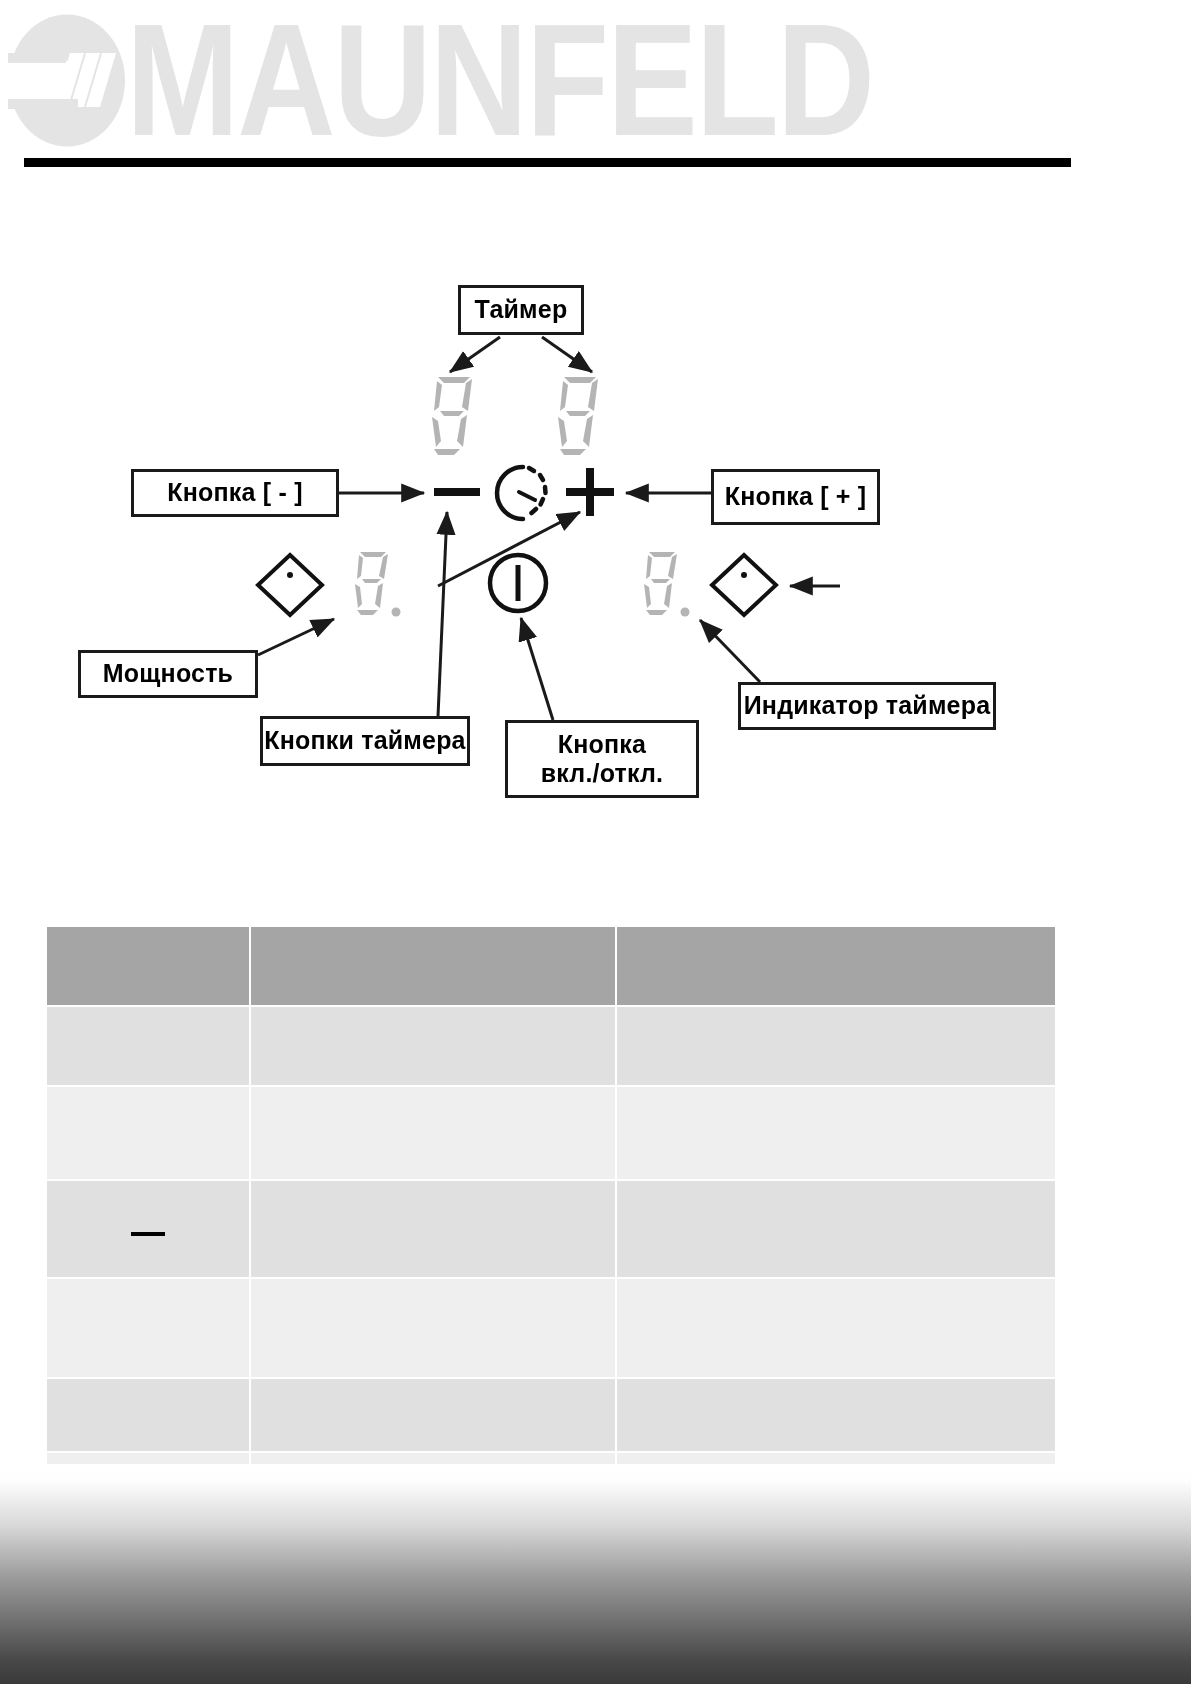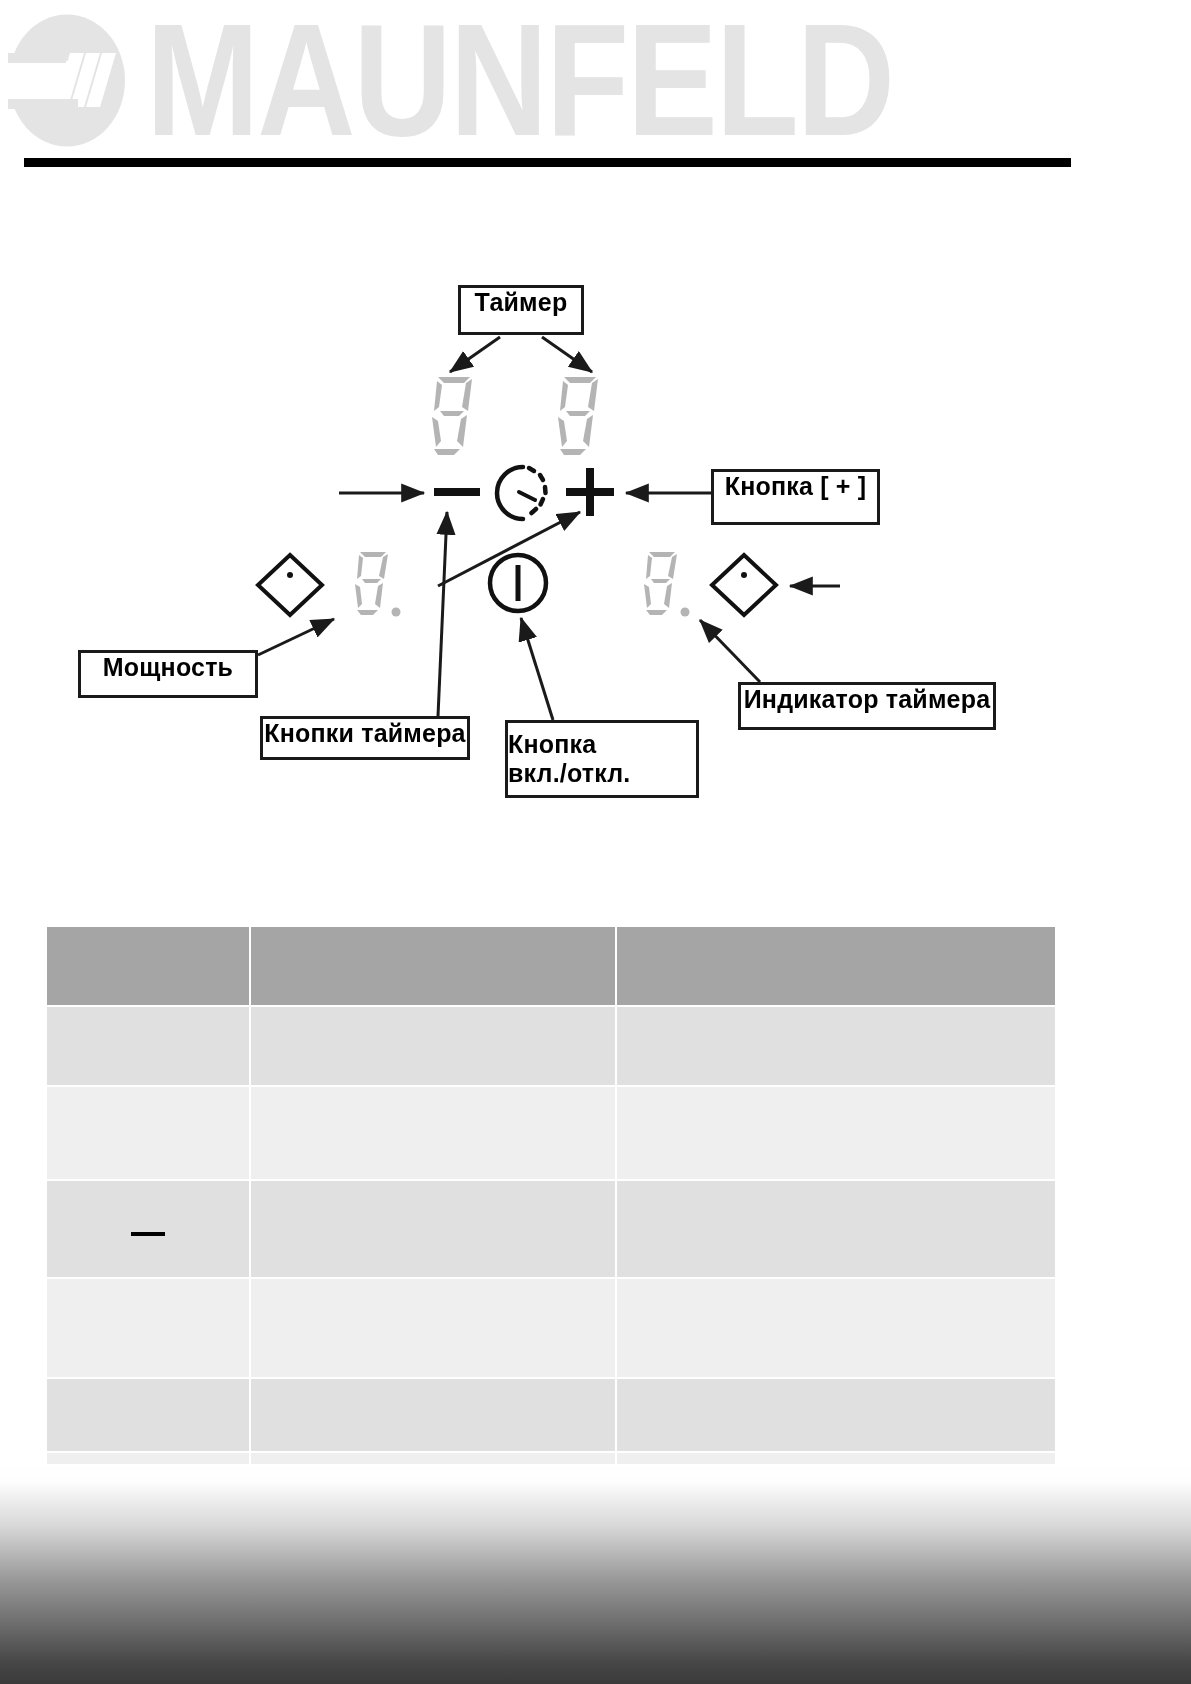--- a/index.html
+++ b/index.html
@@ -21,21 +21,21 @@
     left: 0; top: 0;
     width: 1191px;
     height: 185px;
   }
   #brand-wrap {
     position: absolute;
     left: 8px; top: 10px;
     height: 140px;
     display: flex;
     align-items: center;
-    gap: 20px;
+    gap: 0;
   }
   #brand-emblem {
     width: 118px;
     height: 135px;
     flex: none;
   }
   #brand-name {
     font-family: "Liberation Sans", sans-serif;
     font-weight: bold;
     font-size: 136px;
@@ -69,38 +69,38 @@
     width: 1191px;
     height: 630px;
   }
 
   .cal-box {
     position: absolute;
     border: 3px solid #1a1a1a;
     background: #ffffff;
     box-sizing: border-box;
     display: flex;
-    align-items: flex-start;
+    align-items: center;
     justify-content: center;
     text-align: center;
     font-family: "Liberation Sans", sans-serif;
     font-weight: bold;
     font-size: 25px;
     color: #000000;
     line-height: 1.18;
     letter-spacing: 0.2px;
     z-index: 4;
   }
 
   #box-timer       { left: 458px; top: 85px;  width: 126px; height: 50px; }
   #box-minus       { left: 131px; top: 269px; width: 208px; height: 48px; }
   #box-plus        { left: 711px; top: 269px; width: 169px; height: 56px; }
   #box-select      { left: 840px; top: 362px; width: 228px; height: 48px; }
   #box-power-label { left: 78px;  top: 450px; width: 180px; height: 48px; }
-  #box-timer-btns  { left: 260px; top: 516px; width: 210px; height: 44px; }
+  #box-timer-btns  { left: 260px; top: 516px; width: 210px; height: 50px; }
   #box-onoff       { left: 505px; top: 520px; width: 194px; height: 78px;
                      flex-direction: column; justify-content: center; }
   #box-timer-ind   { left: 738px; top: 482px; width: 258px; height: 48px; }
 
   
   #spec-table {
     position: absolute;
     left: 45px;
     top: 925px;
     width: 1008px;
@@ -273,20 +273,23 @@
 
     <line x1="553" y1="520" x2="521" y2="418" stroke="#1a1a1a" stroke-width="3" marker-end="url(#arw)"></line>
 
     <line x1="760" y1="482" x2="700" y2="420" stroke="#1a1a1a" stroke-width="3" marker-end="url(#arw)"></line>
   </svg>
 
   <div class="cal-box" id="box-timer">
     <span>Таймер</span>
   </div>
 
+  <div class="cal-box" id="box-minus">
+    <span>Кнопка [ - ]</span>
+  </div>
 
   <div class="cal-box" id="box-plus">
     <span>Кнопка [ + ]</span>
   </div>
 
 
   <div class="cal-box" id="box-power-label">
     <span>Мощность</span>
   </div>
 

